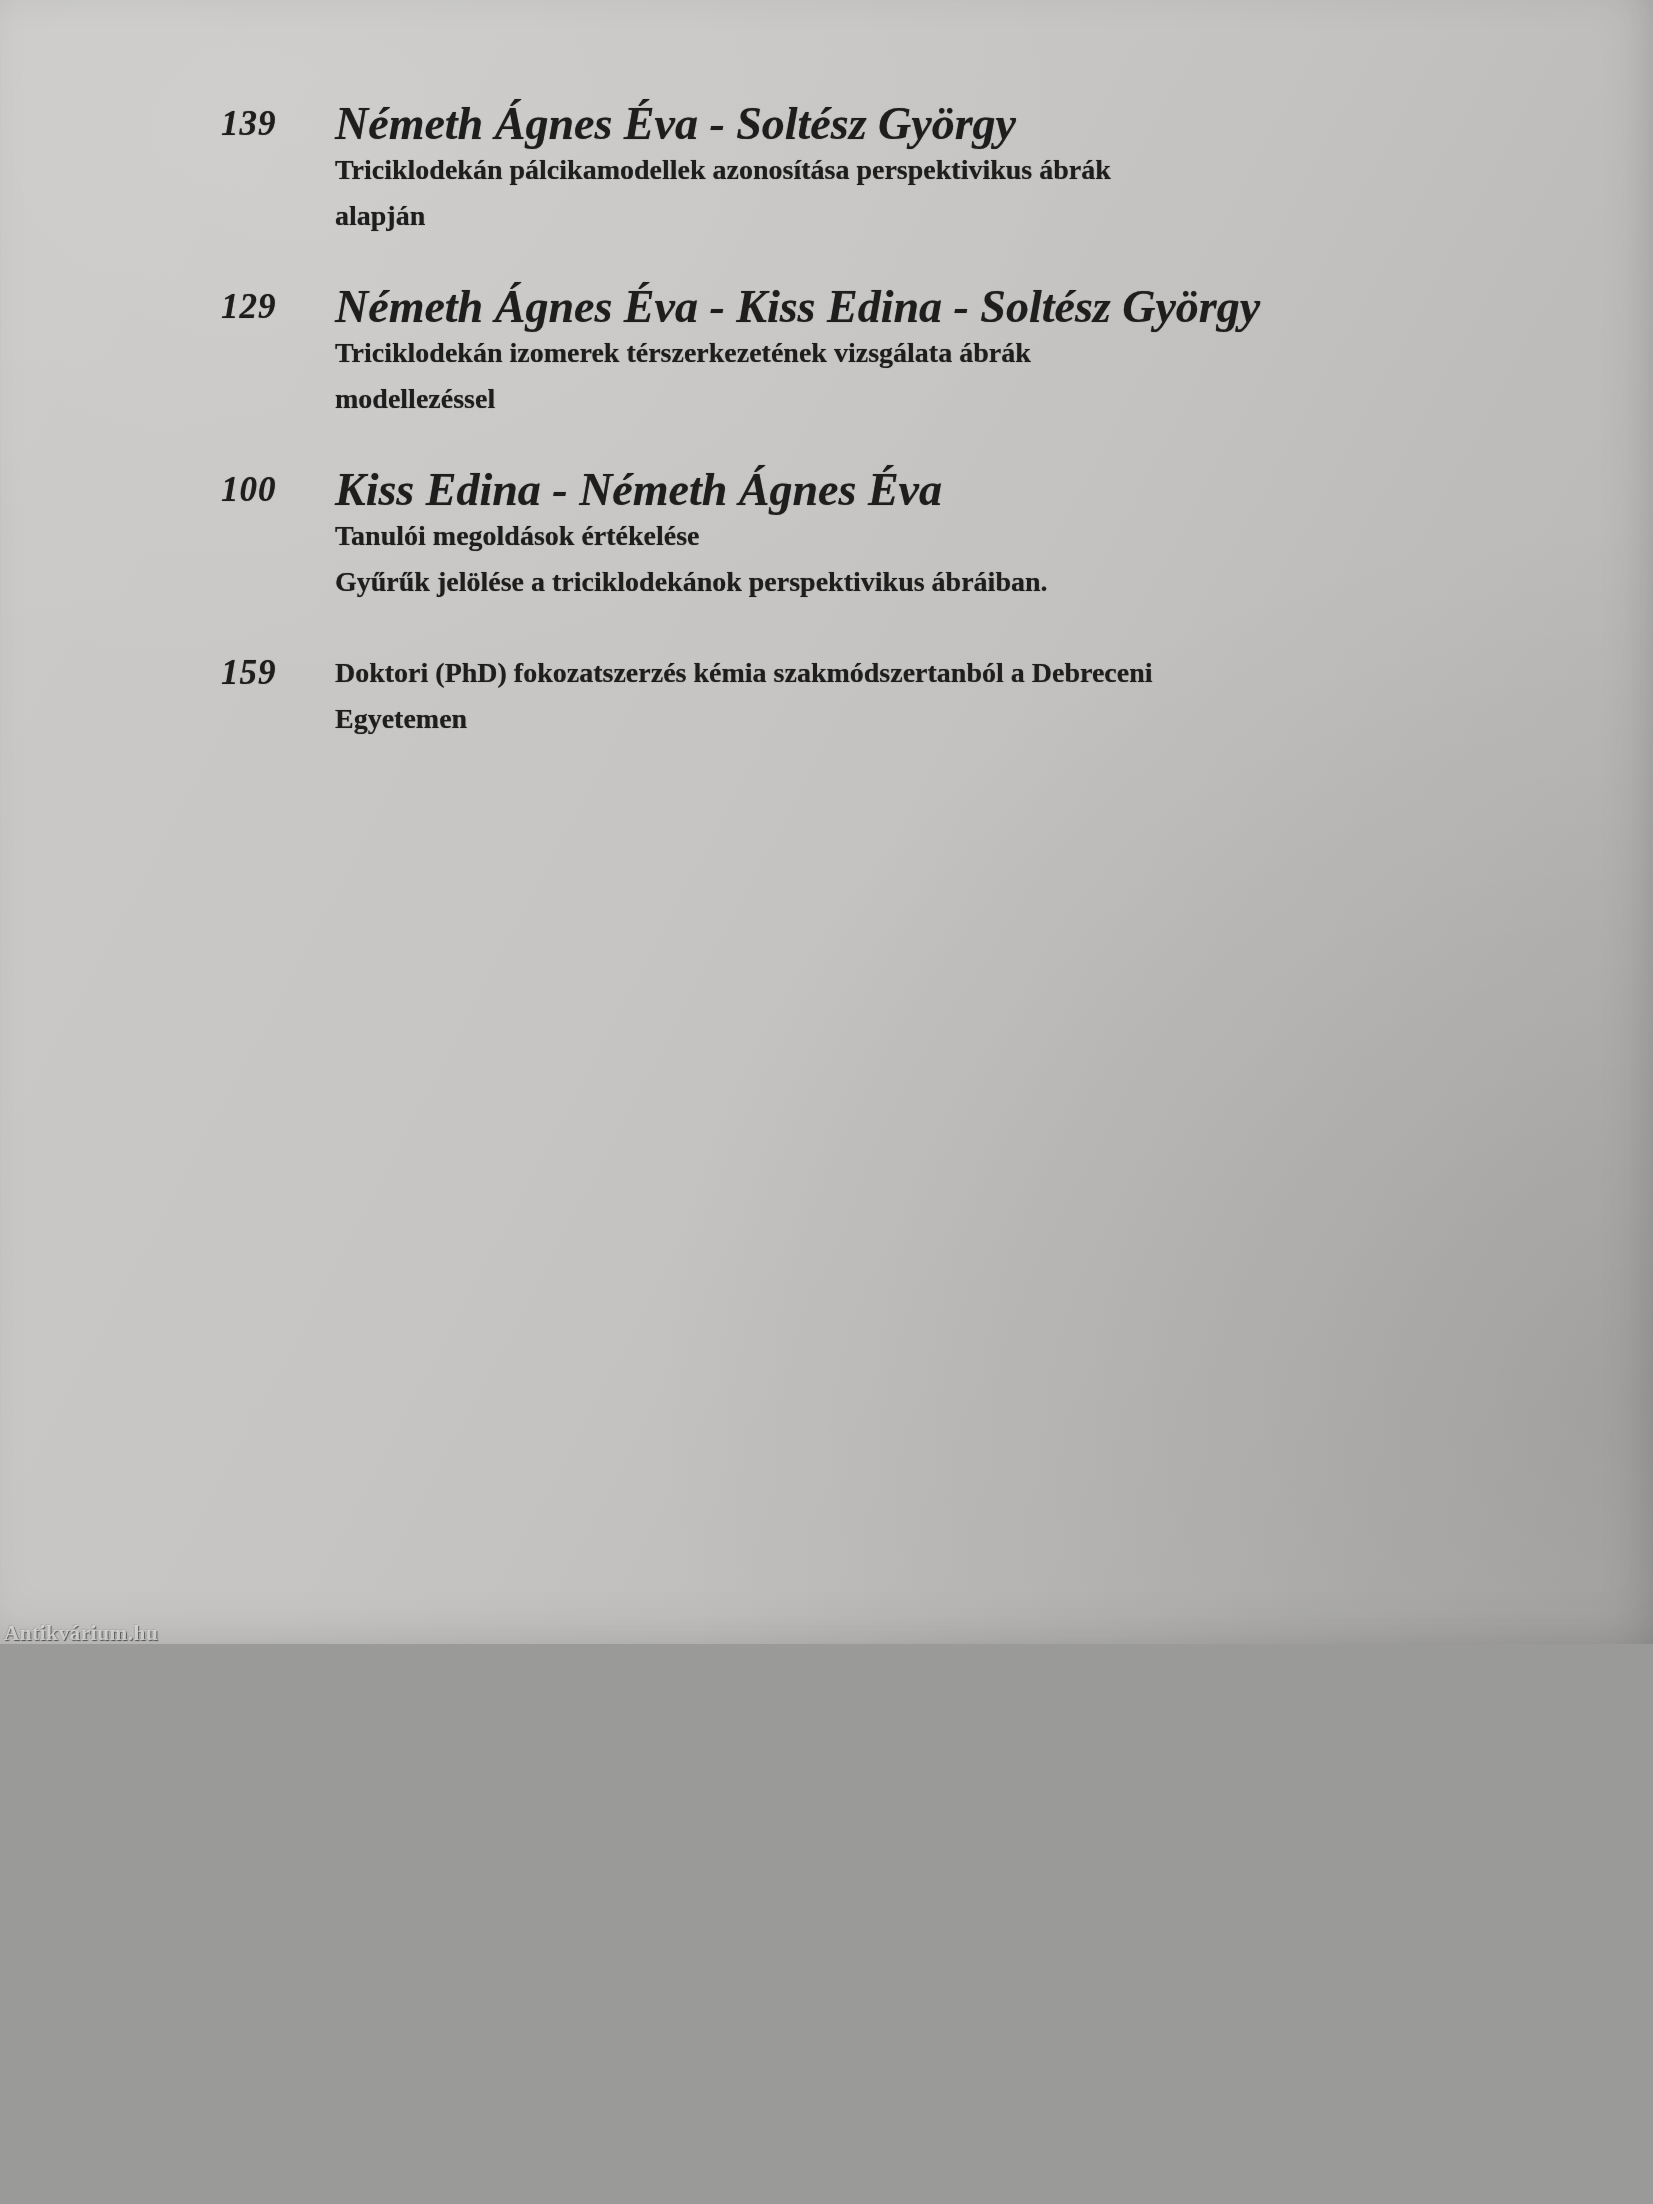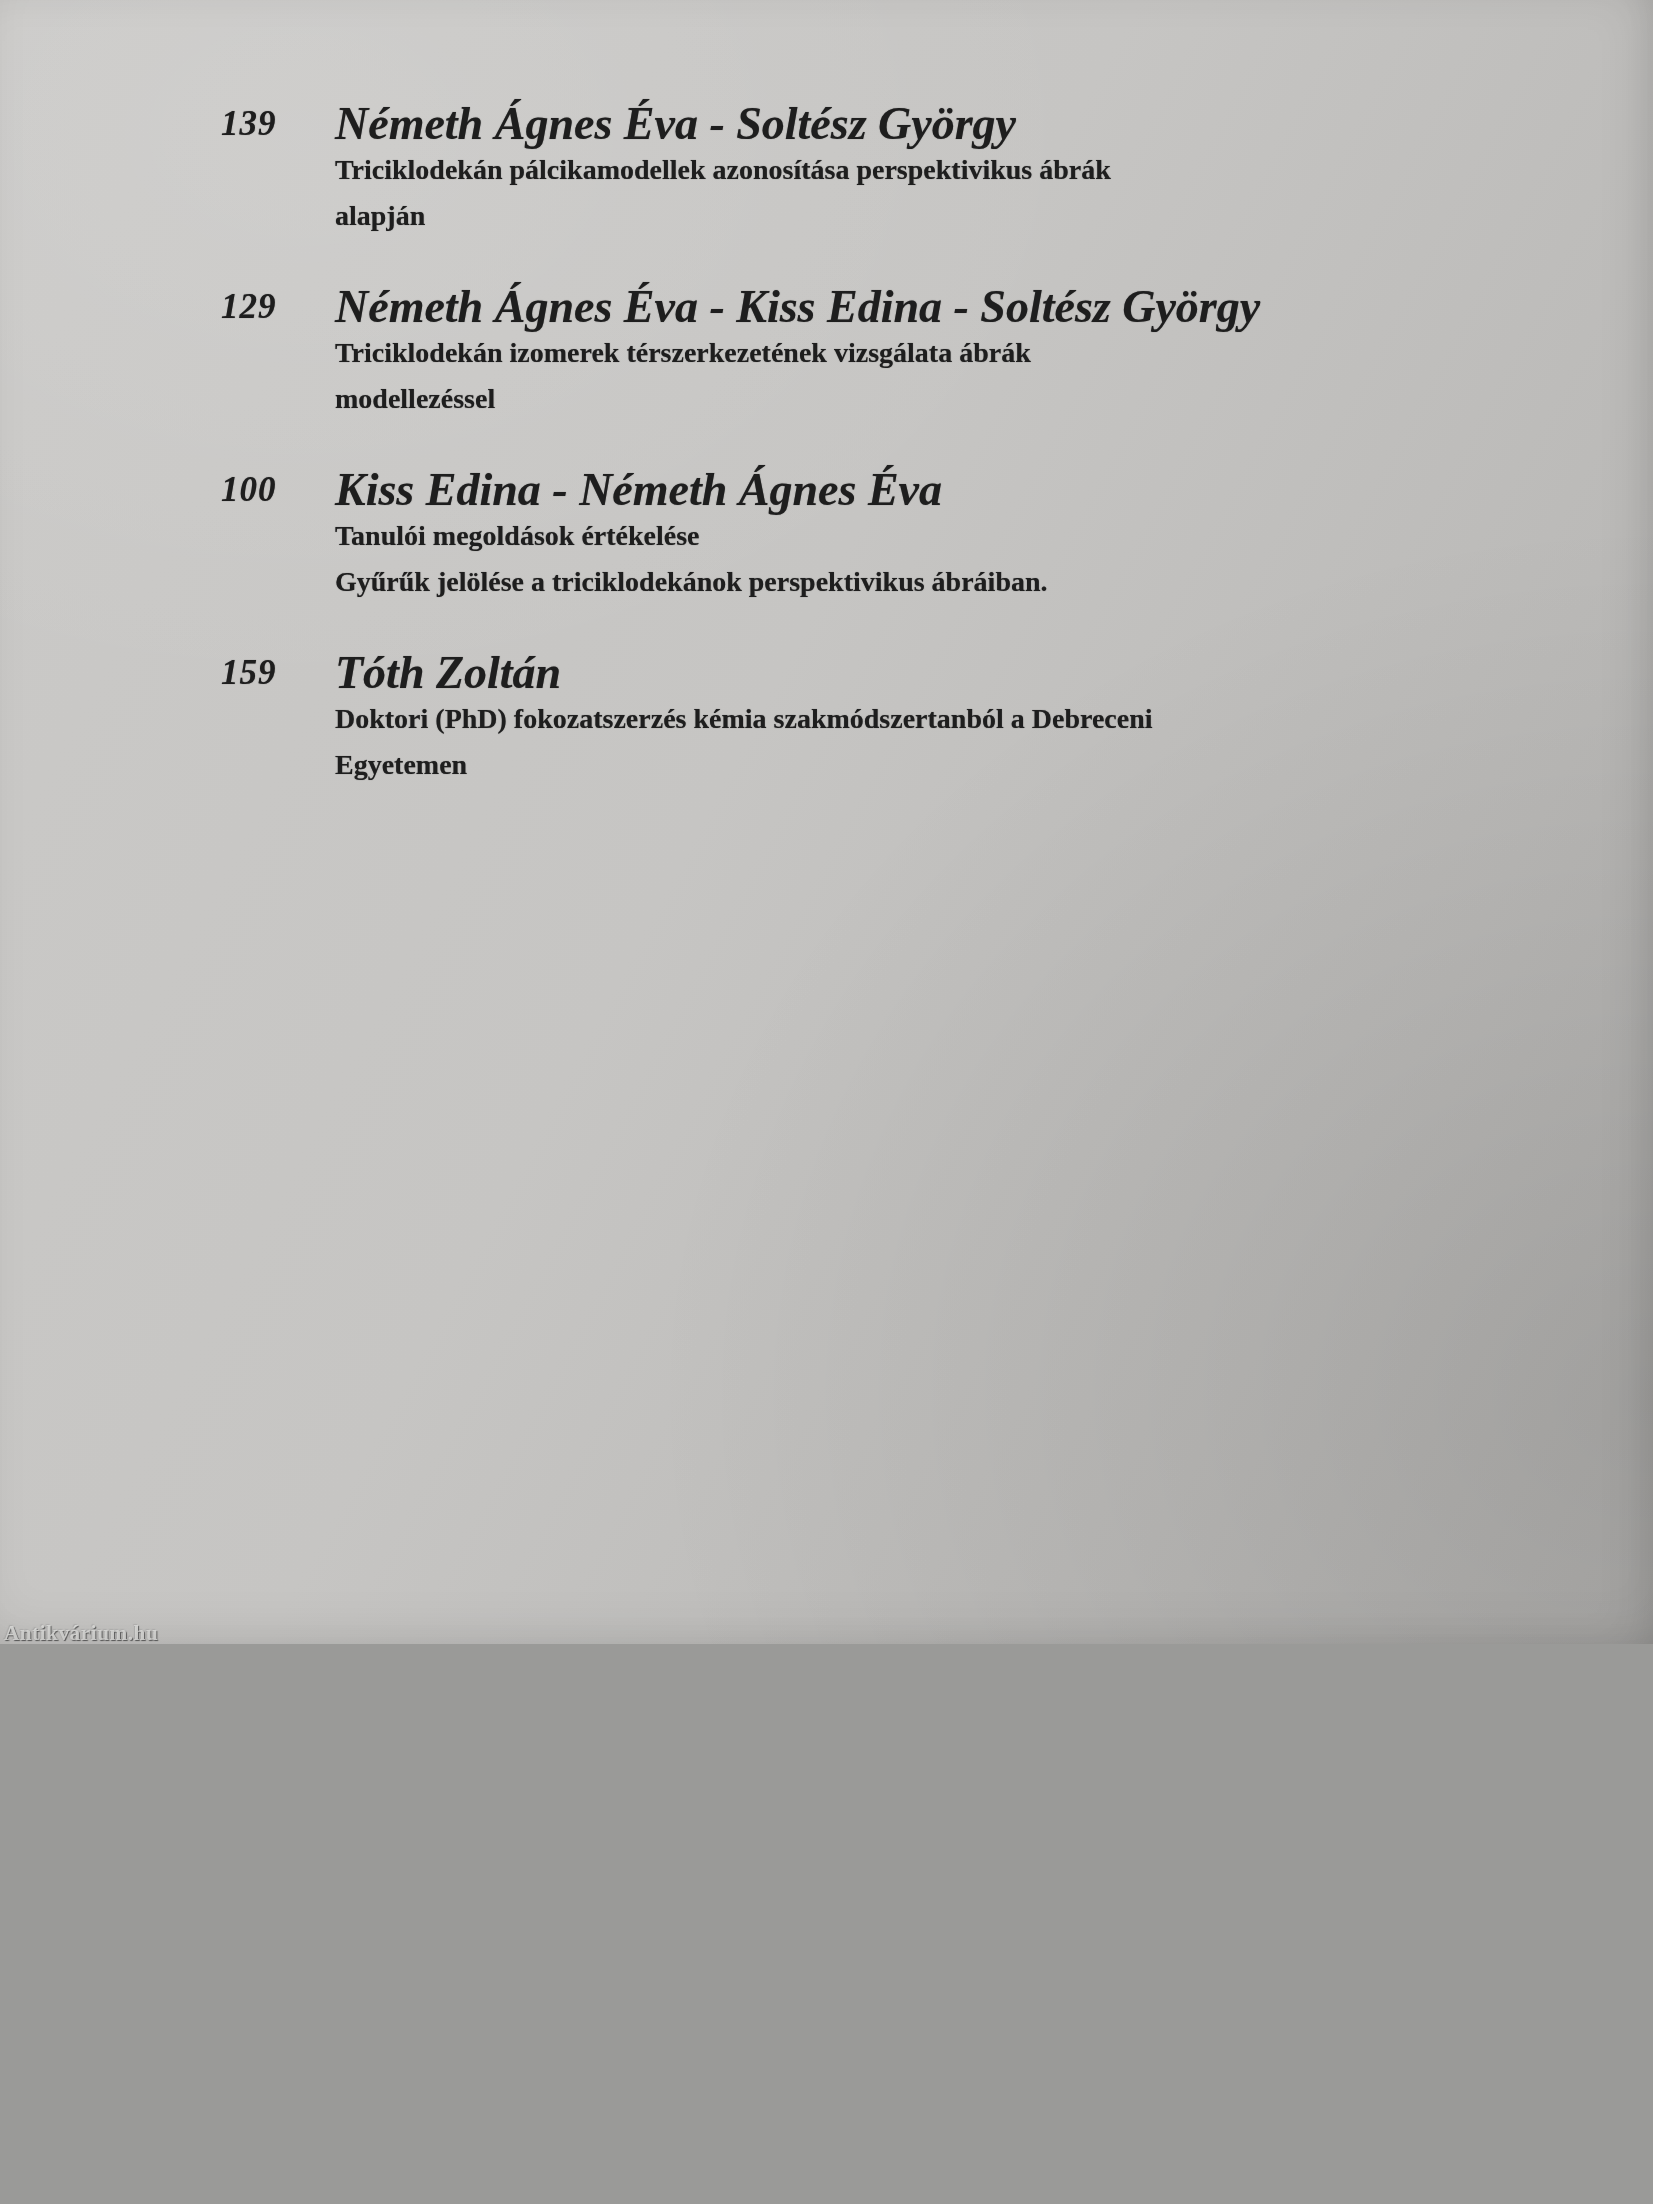--- a/index.html
+++ b/index.html
@@ -113,21 +113,20 @@
       <div class="toc-body">
         <div class="toc-authors">Kiss Edina - Németh Ágnes Éva</div>
         <div class="toc-title-line">Tanulói megoldások értékelése</div>
         <div class="toc-title-line">Gyűrűk jelölése a triciklodekánok perspektivikus ábráiban.</div>
       </div>
     </div>
 
     <div class="toc-entry">
       <div class="toc-num">159</div>
       <div class="toc-body">
-        <div class="toc-authors">Tóth Zoltán</div>
         <div class="toc-title-line">Doktori (PhD) fokozatszerzés kémia szakmódszertanból a Debreceni</div>
         <div class="toc-title-line">Egyetemen</div>
       </div>
     </div>
 
   </div>
 
   <div class="watermark">Antikvárium.hu</div>
 
 </div>

